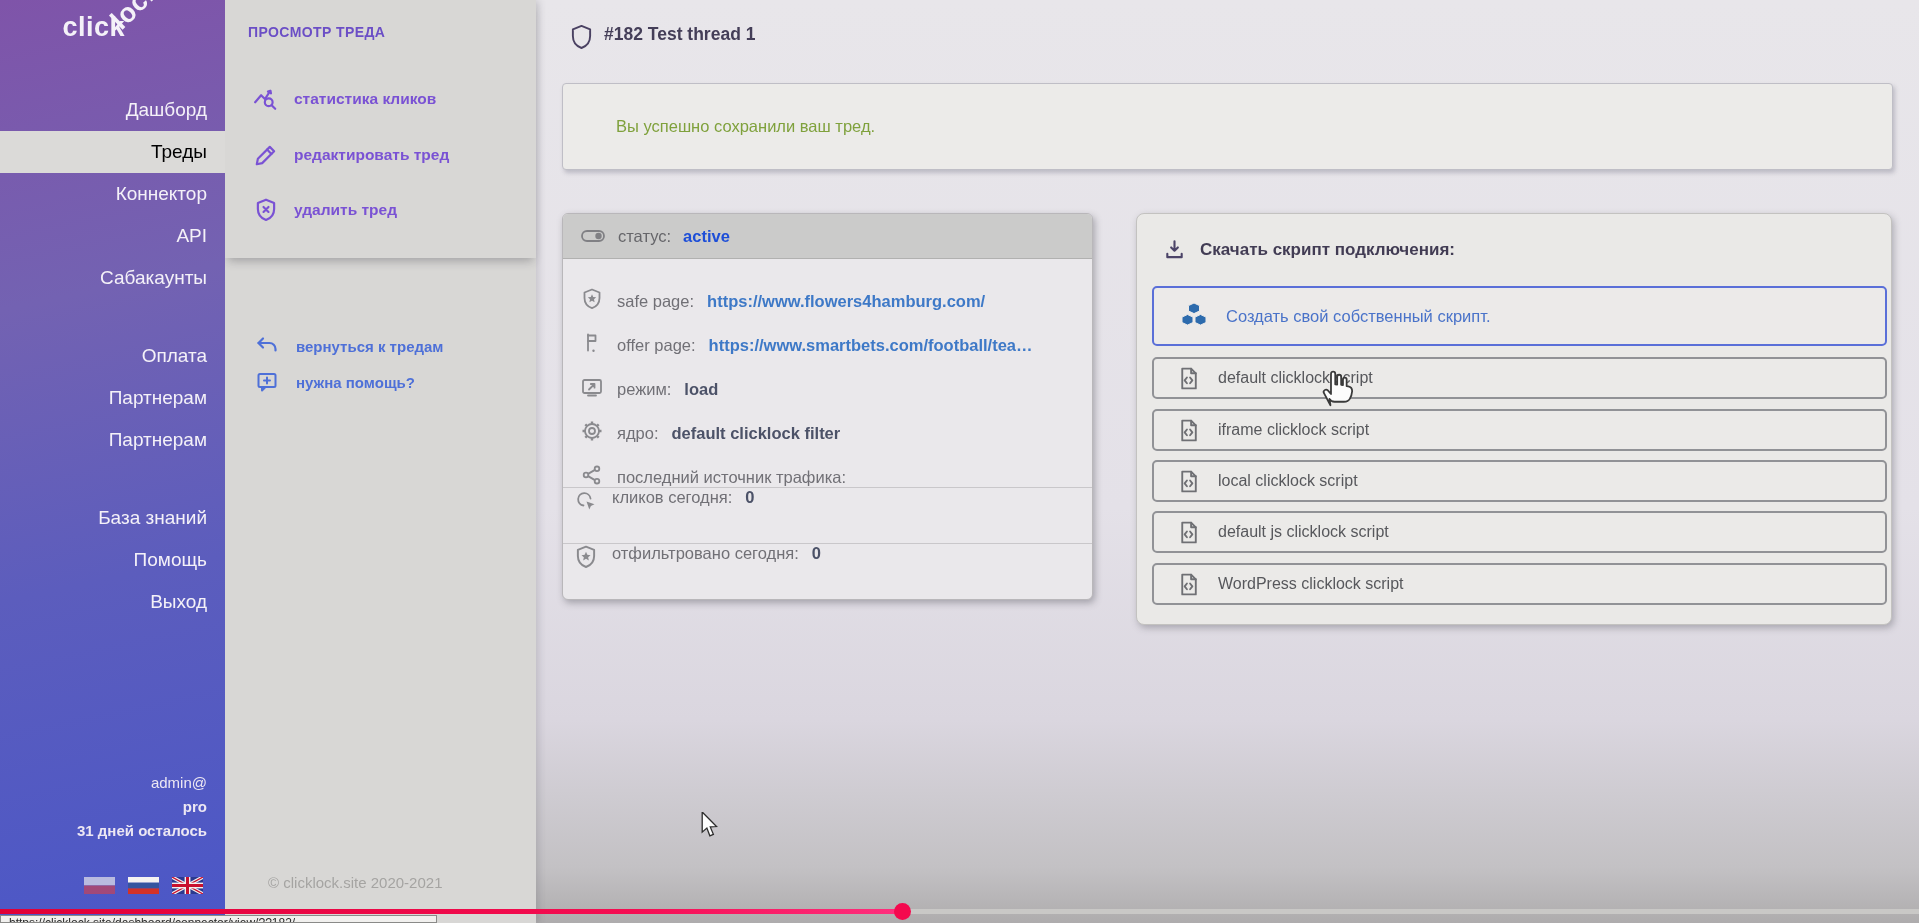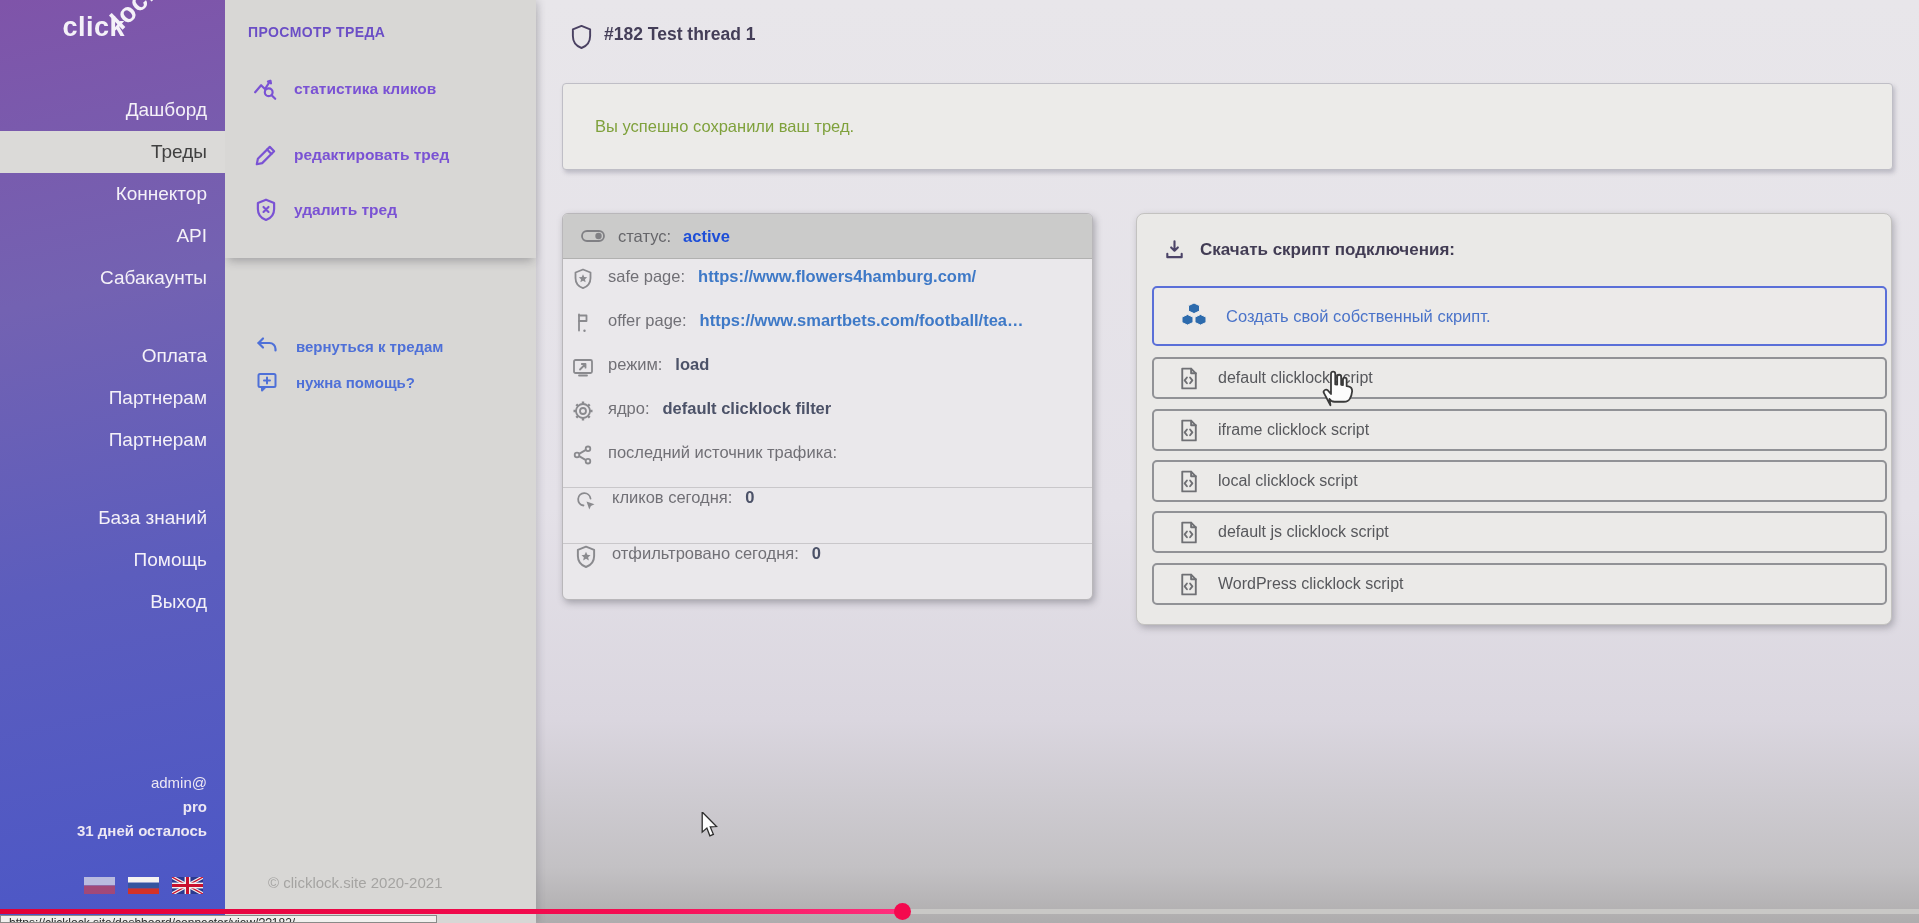--- a/index.html
+++ b/index.html
@@ -6,21 +6,21 @@
   html,body { width:1919px; height:923px; overflow:hidden; font-family:"Liberation Sans", sans-serif; }
   .stage { position:relative; width:1919px; height:923px; background:#e4e2e5; }
 
   
   .sidebar { position:absolute; left:0; top:0; width:225px; height:923px; z-index:3;
     background:linear-gradient(168deg,#7f54a9 0%, #7362b2 32%, #5c5dbd 62%, #4b57c7 100%); color:#f4f1f8; }
   .logo { position:absolute; top:12px; right:44px; font-size:27px; font-weight:700; letter-spacing:.5px; white-space:nowrap; }
   .logo .lock { display:inline-block; transform:translate(1px,-7px) rotate(-44deg); transform-origin:left bottom; }
   .nav { position:absolute; top:89px; left:0; width:225px; }
   .nav-item { height:42px; line-height:42px; text-align:right; padding-right:18px; font-size:19px; cursor:pointer; white-space:nowrap; }
-  .nav-item.active { background:#dbdad8; color:#404040;text-align:right; }
+  .nav-item.active { background:#dbdad8; color:#000000;text-align:right; }
   .nav-spacer { height:36px; }
   .account { position:absolute; top:771px; right:18px; text-align:right; font-size:15px; line-height:24px; color:#ece7f3; }
   .account .bold { font-weight:700; }
   .flags { position:absolute; top:877px; right:22px; display:flex; gap:13px; }
   .flag { width:31px; height:17px; display:block; }
   .flag-pl { opacity:.65; }
 
   
   .submenu { position:absolute; left:225px; top:0; width:311px; height:923px; background:#d8d7d5; z-index:2;
     box-shadow:3px 0 7px rgba(60,60,70,.18); }
@@ -34,31 +34,31 @@
   .copyright { position:absolute; left:43px; top:874px; font-size:15px; color:#a5a4a2; }
 
   
   .main { position:absolute; left:536px; top:0; width:1383px; height:923px; z-index:1;
     background:linear-gradient(180deg,#e8e6ea 0%, #e4e1e8 55%, #dad6df 78%, #c3c1c4 94%, #aeacad 100%); }
   .page-title { position:absolute; left:34px; top:24px; display:flex; align-items:flex-start; gap:11px;
     font-size:17.5px; font-weight:700; color:#443e58; }
   .page-title svg { width:23px; height:26px; color:#4a4162; }
   .alert { position:absolute; left:26px; top:83px; width:1331px; height:87px; background:#ecebe9;
     border:1px solid #bfbec6; border-radius:4px; box-shadow:2px 3px 4px rgba(110,110,130,.35);
-    display:flex; align-items:center; padding-left:32px; font-size:16.5px; color:#7fa13c; }
+    display:flex; align-items:center; padding-left:53px; font-size:16.5px; color:#7fa13c; }
 
   
   .status-card { position:absolute; left:26px; top:213px; width:531px; background:#eae8eb;
     border:1px solid #b9b7ba; border-radius:6px; box-shadow:2px 3px 7px rgba(90,90,100,.45); }
   .card-header { height:45px; background:#cbcbca; border-bottom:1px solid #b1b1b0; border-radius:5px 5px 0 0;
     display:flex; align-items:center; gap:12px; padding-left:17px; font-size:16.5px; color:#66666a; }
   .card-header svg { width:26px; height:26px; color:#808084; flex:none; }
   .card-header .val { font-weight:700; color:#1d4ed8; }
   .card-rows { padding-top:8px; }
-  .card-row { height:44px; display:flex; align-items:flex-start; gap:13px; padding-left:8px; font-size:16.5px; color:#717076; white-space:nowrap; }
+  .card-row { height:44px; display:flex; align-items:flex-end; gap:13px; padding-left:17px; font-size:16.5px; color:#717076; white-space:nowrap; }
   .card-row svg { width:24px; height:24px; color:#8a8a8e; flex:none; }
   .card-row .val { font-weight:700; color:#4c5268; }
   .card-row .val.link { color:#3e79c7; cursor:pointer; }
   .card-stat { height:56px; border-top:1px solid #c9c7ca; display:flex; align-items:flex-start; gap:13px; padding-left:10px; font-size:16.5px; color:#717076; }
   .card-stat svg { width:26px; height:26px; color:#8a8a8e; flex:none; }
   .card-stat .val { font-weight:700; color:#4c5268; }
 
   
   .dl-panel { position:absolute; left:600px; top:213px; width:756px; height:412px; background:#eae9e7;
     border:1px solid #c3c2c0; border-radius:8px; box-shadow:2px 3px 7px rgba(90,90,100,.40); }
@@ -131,21 +131,21 @@
           <rect x="14" width="3" height="17" fill="#c8102e"></rect>
           <rect y="7" width="31" height="3" fill="#c8102e"></rect>
         </svg>
     </div>
   </div>
 
   <div class="submenu">
     <div class="submenu-block"></div>
     <div class="submenu-title">ПРОСМОТР ТРЕДА</div>
 
-    <div class="sm-action" style="top:76px">
+    <div class="sm-action" style="top:86px">
       <svg viewBox="0 0 24 24" fill="none" stroke="currentColor" stroke-width="2" stroke-linecap="round" stroke-linejoin="round">
           <path d="M2 15 L7.5 8.5 L11 12 L16 4.5"></path>
           <path d="M13.8 5.2 L16 4.5 L16.6 6.8"></path>
           <circle cx="14.5" cy="15" r="3.6"></circle>
           <path d="M17.2 17.7 L20.5 21"></path>
         </svg>
       <span>статистика кликов</span>
     </div>
     <div class="sm-action" style="top:142px">
       <svg viewBox="0 0 24 24" fill="none" stroke="currentColor" stroke-width="2" stroke-linecap="round" stroke-linejoin="round">

